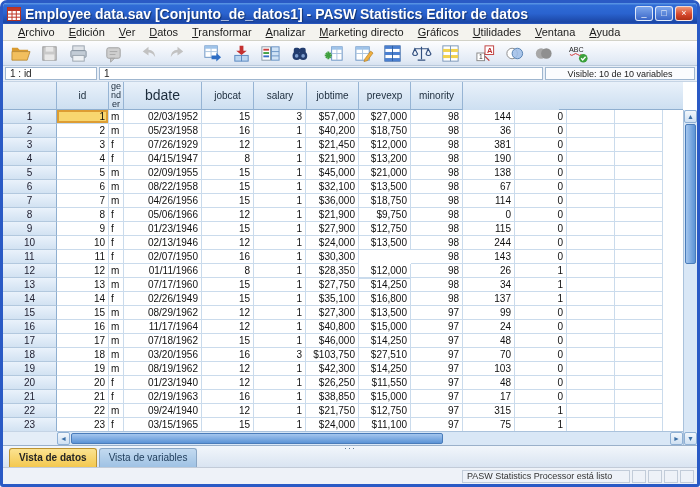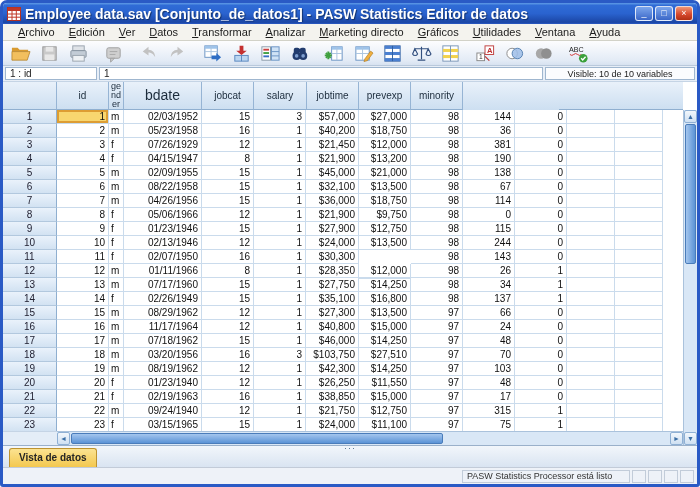--- a/index.html
+++ b/index.html
@@ -505,21 +505,21 @@
         <div class="grow">
           <div class="rcell" style="width: 54px;">15</div>
           <div class="dcell" style="width: 52px;">15</div>
           <div class="dcell al" style="width: 15px;">m</div>
           <div class="dcell" style="width: 78px;">08/29/1962</div>
           <div class="dcell" style="width: 52px;">12</div>
           <div class="dcell" style="width: 52px;">1</div>
           <div class="dcell" style="width: 53px;">$27,300</div>
           <div class="dcell" style="width: 52px;">$13,500</div>
           <div class="dcell" style="width: 52px;">97</div>
-          <div class="dcell" style="width: 52px;">66</div>
+          <div class="dcell" style="width: 52px;">99</div>
           <div class="dcell" style="width: 52px;">0</div>
           <div class="dcell" style="width: 48px;"></div>
           <div class="dcell" style="width: 48px;"></div>
         </div>
         <div class="grow">
           <div class="rcell" style="width: 54px;">16</div>
           <div class="dcell" style="width: 52px;">16</div>
           <div class="dcell al" style="width: 15px;">m</div>
           <div class="dcell" style="width: 78px;">11/17/1964</div>
           <div class="dcell" style="width: 52px;">12</div>
@@ -647,20 +647,21 @@
     <div class="hscroll">
       <div class="sbtn hleft">◄</div>
       <div class="hthumb"></div>
       <div class="sbtn hright">►</div>
     </div>
   </div>
 
   <div class="tabsbar">
     <span class="splitdots">···</span>
     <span class="tab active">Vista de datos</span>
+    <span class="tab inactive">Vista de variables</span>
   </div>
 
   <div class="statusbar">
     <div class="spanel sgrow"></div>
     <div class="spanel smsg">PASW Statistics Processor está listo</div>
     <div class="spanel ssm"></div>
     <div class="spanel ssm"></div>
     <div class="spanel ssm"></div>
     <div class="spanel ssm"></div>
   </div>

